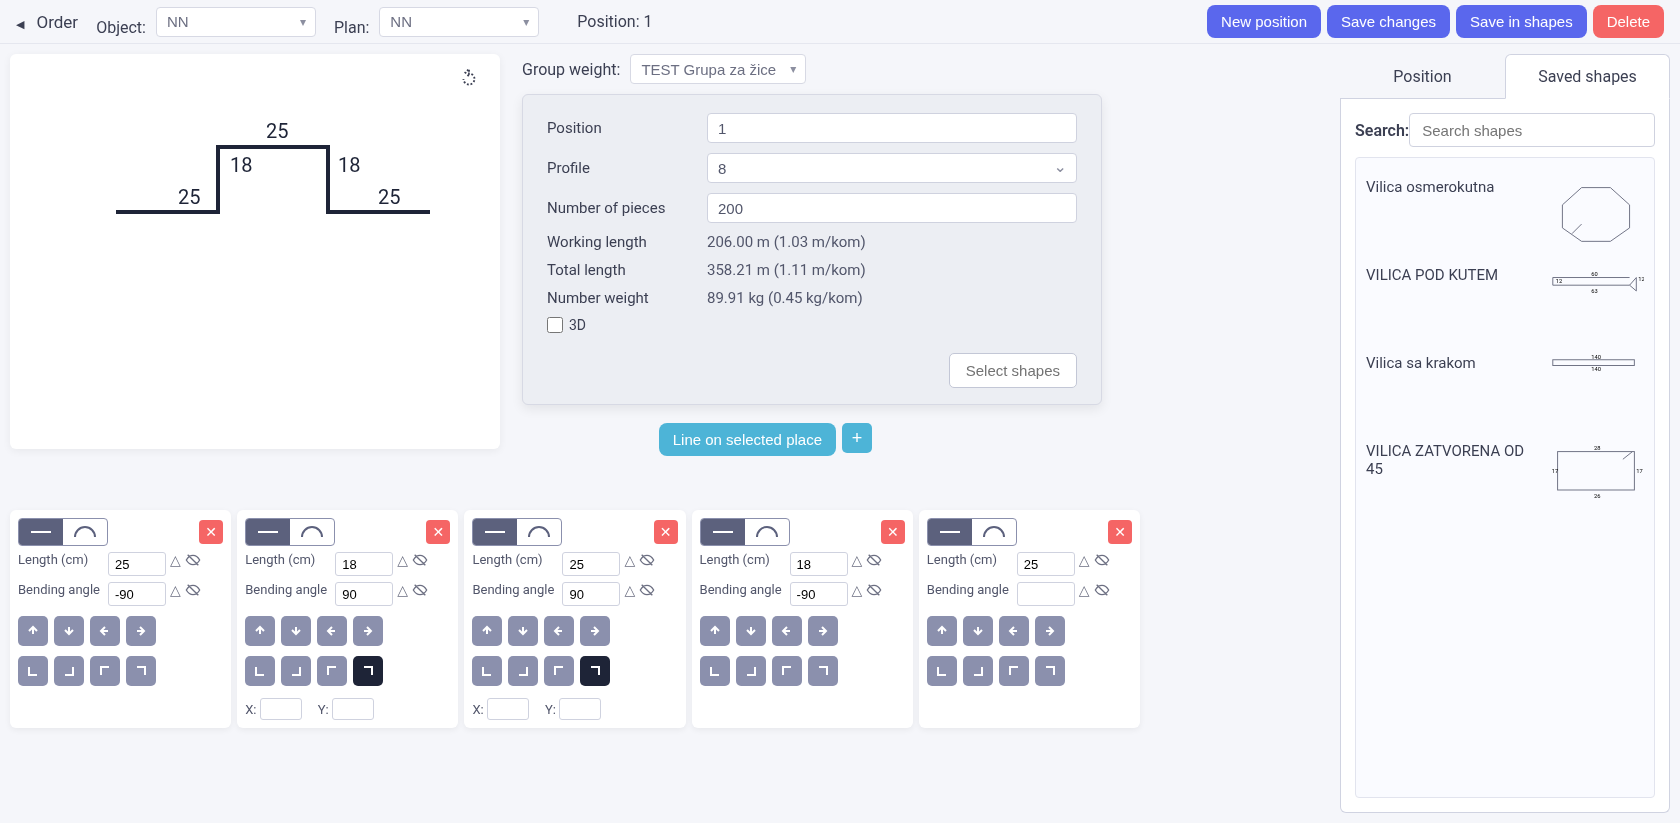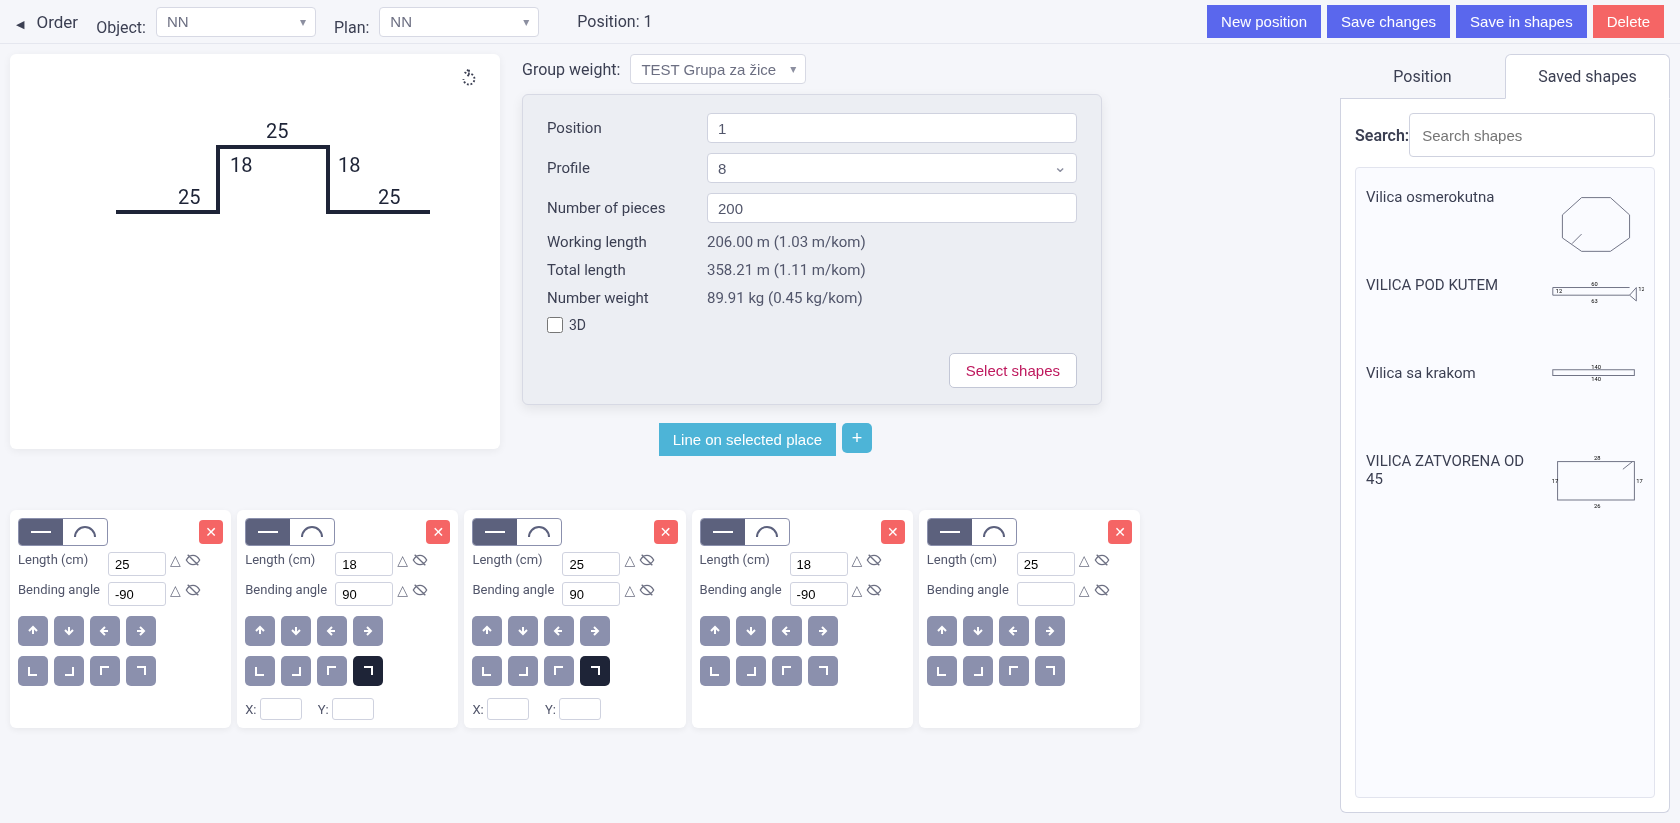--- a/index.html
+++ b/index.html
@@ -66,21 +66,21 @@
     color: #3b3f52;
     margin-left: 20px;
   }
   .tb-buttons {
     margin-left: auto;
     display: flex;
     gap: 6px;
   }
   .btn {
     border: none;
-    border-radius: 0;
+    border-radius: 8px;
     padding: 8px 14px;
     font-size: 15px;
     color: #fff;
     cursor: pointer;
   }
   .btn-primary { background: #5a67ed; }
   .btn-danger { background: #f56565; }
   .btn-info { background: #4db4d7; color: #fff; }
   .btn-info-sm { background: #4db4d7; color: #fff; width: 30px; height: 30px; display:flex; align-items:center; justify-content:center; border:none; border-radius:5px; font-size:18px; cursor:pointer;}
   .main {
@@ -183,21 +183,21 @@
     justify-content: flex-end;
     margin-top: 20px;
   }
   .select-shapes-btn {
     background: #fff;
     border: 1px solid #c3c7d6;
     border-radius: 5px;
     padding: 8px 16px;
     font-size: 15px;
     cursor: pointer;
-    color: #be185d;
+    color: #737373;
   }
   .line-actions {
     display: flex;
     justify-content: flex-end;
     gap: 6px;
     margin: 18px 460px 0 0;
   }
   .right-col {
     width: 330px;
     flex: 0 0 330px;
@@ -240,21 +240,21 @@
     align-items: center;
     gap: 0;
     margin-bottom: 10px;
   }
   .search-row .sl { font-size: 16px; font-weight: 600;}
   .search-input {
     flex: 1;
     background: #fff;
     border: 1px solid #cfd2df;
     border-radius: 4px;
-    height: 44px;
+    height: 34px;
     padding: 0 12px;
     font-size: 15px;
     color: #6c6f82;
   }
   .shape-list {
     flex:1;
     overflow: auto;
     border: 1px solid #e2e4ee;
     border-radius: 4px;
     padding: 6px;

